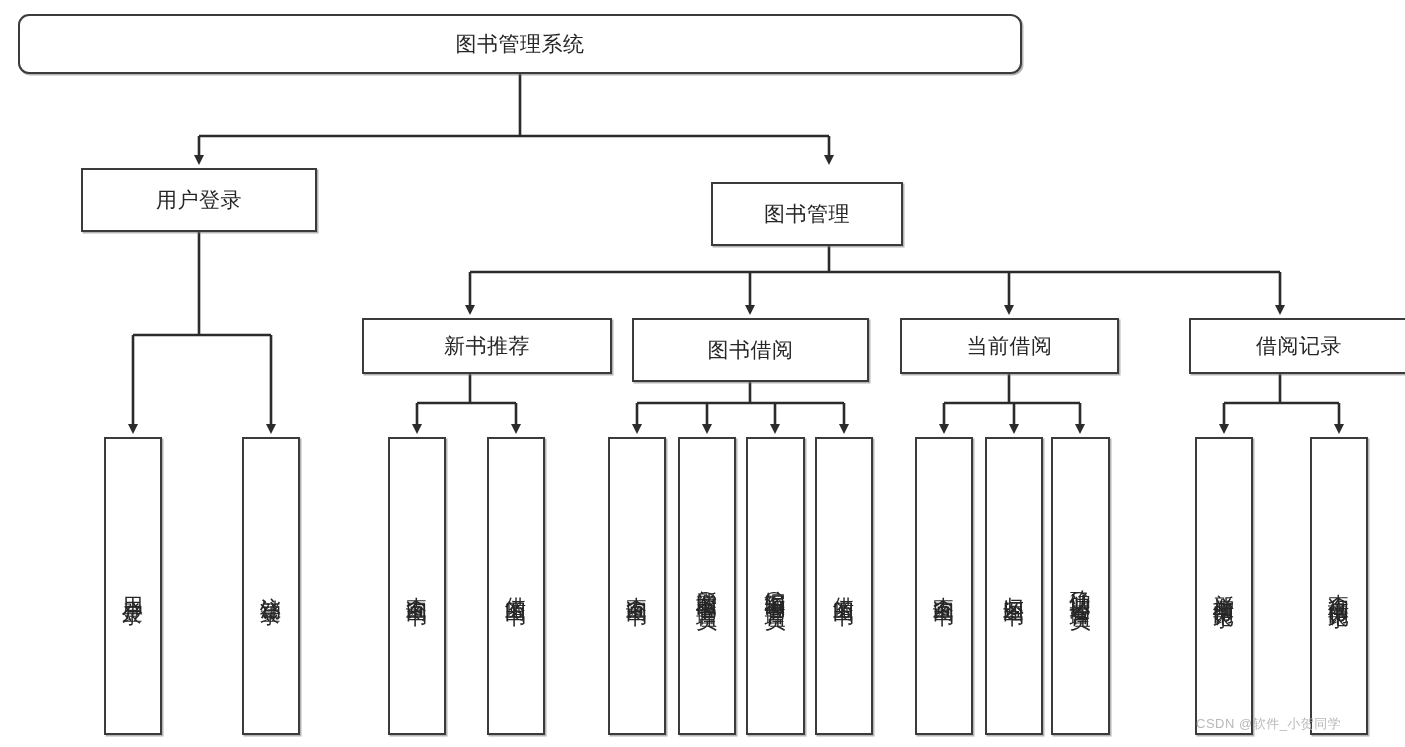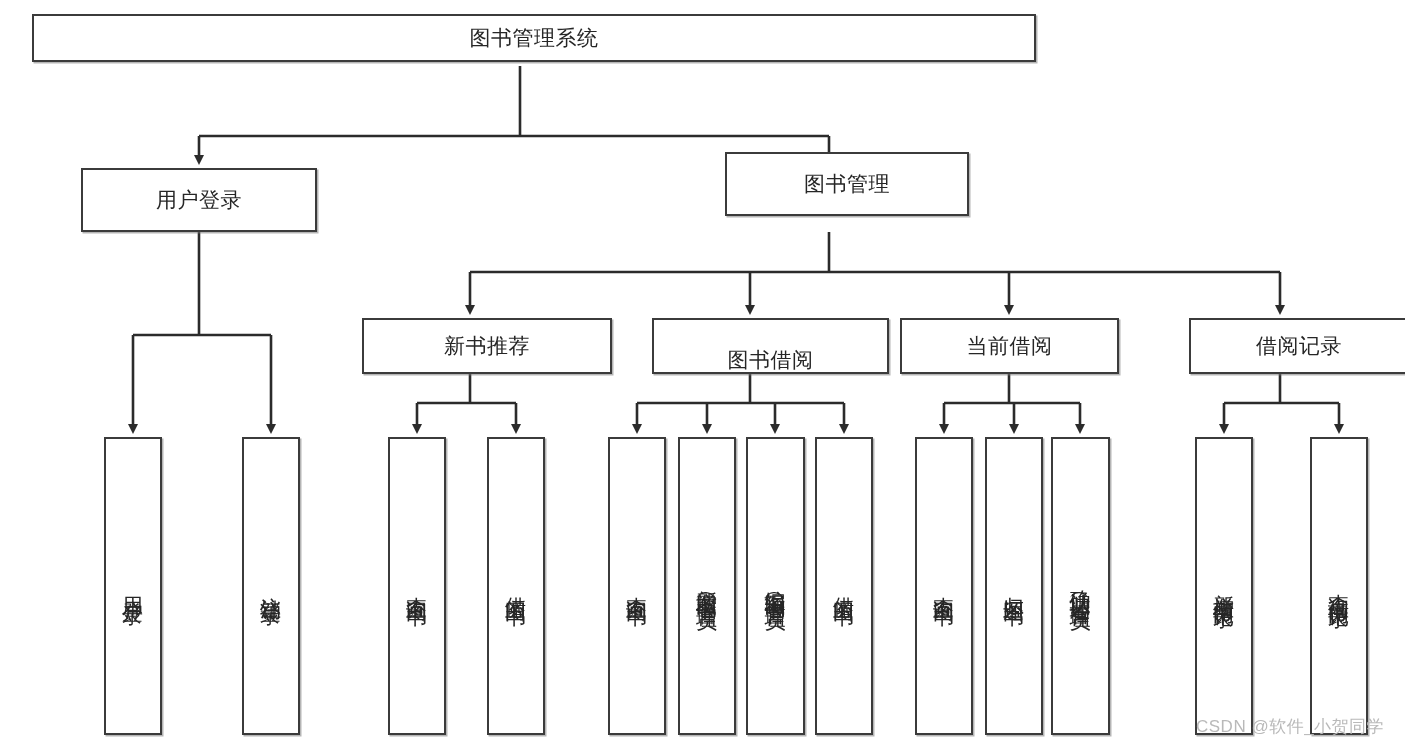--- a/index.html
+++ b/index.html
@@ -45,21 +45,21 @@
   .node.leaf .label {
     writing-mode: vertical-rl;
     text-orientation: upright;
     font-size: 21px;
     letter-spacing: 3px;
     line-height: 1;
     white-space: nowrap;
   }
   .watermark {
     position: absolute;
-    font-size: 17px;
+    font-size: 13px;
     color: #b9b9b9;
     white-space: nowrap;
     letter-spacing: 0.5px;
   }
 </style>
 </head>
 <body>
 
 <div id="canvas">
 
@@ -107,33 +107,33 @@
       <path d="M1080,403 L1080,425" marker-end="url(#arrow)"></path>
 
       <path d="M1280,374 L1280,403"></path>
       <path d="M1224,403 L1339,403"></path>
       <path d="M1224,403 L1224,425" marker-end="url(#arrow)"></path>
       <path d="M1339,403 L1339,425" marker-end="url(#arrow)"></path>
     </g>
   </svg>
 
   <div id="nodes-layer">
-      <div class="node" style="left: 32px; top: 14px; width: 1004px; height: 48px;">
+      <div class="node" style="left: 18px; top: 14px; width: 1004px; height: 60px; border-radius: 11px;">
         <span class="label">图书管理系统</span>
       </div>
       <div class="node" style="left: 81px; top: 168px; width: 236px; height: 64px;">
         <span class="label">用户登录</span>
       </div>
-      <div class="node" style="left: 711px; top: 152px; width: 244px; height: 64px; margin-left: 14px;">
+      <div class="node" style="left: 711px; top: 182px; width: 192px; height: 64px;">
         <span class="label">图书管理</span>
       </div>
       <div class="node" style="left: 362px; top: 318px; width: 250px; height: 56px;">
         <span class="label">新书推荐</span>
       </div>
-      <div class="node" style="left: 652px; top: 318px; width: 237px; height: 56px; align-items: flex-end;">
+      <div class="node" style="left: 632px; top: 318px; width: 237px; height: 64px;">
         <span class="label">图书借阅</span>
       </div>
       <div class="node" style="left: 900px; top: 318px; width: 219px; height: 56px;">
         <span class="label">当前借阅</span>
       </div>
       <div class="node" style="left: 1170px; top: 318px; width: 220px; height: 56px; margin-left: 19px;">
         <span class="label">借阅记录</span>
       </div>
       <div class="node leaf" style="left: 104px; top: 437px; width: 58px; height: 298px;">
         <span class="label">用户登录</span>

